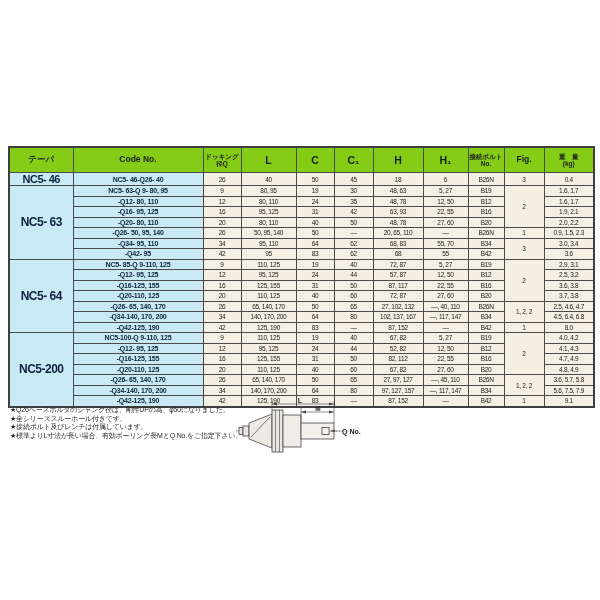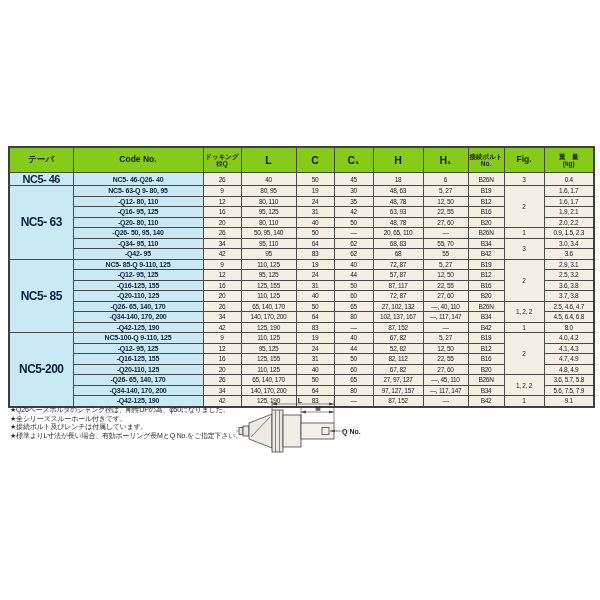--- a/index.html
+++ b/index.html
@@ -149,21 +149,21 @@
           <td class="data">42</td>
           <td class="data">95</td>
           <td class="data">83</td>
           <td class="data">62</td>
           <td class="data">68</td>
           <td class="data">55</td>
           <td class="data">B42</td>
           <td class="data">3.6</td>
         </tr>
         <tr>
-          <td rowspan="7" class="taper taper-lg">NC5- 85</td>
+          <td rowspan="7" class="taper taper-lg">NC5- 64</td>
           <td class="code">NC5- 85-Q 9-110, 125</td>
           <td class="data">9</td>
           <td class="data">110, 125</td>
           <td class="data">19</td>
           <td class="data">40</td>
           <td class="data">72, 87</td>
           <td class="data">5, 27</td>
           <td class="data">B19</td>
           <td rowspan="4" class="data fig">2</td>
           <td class="data">2.9, 3.1</td>

